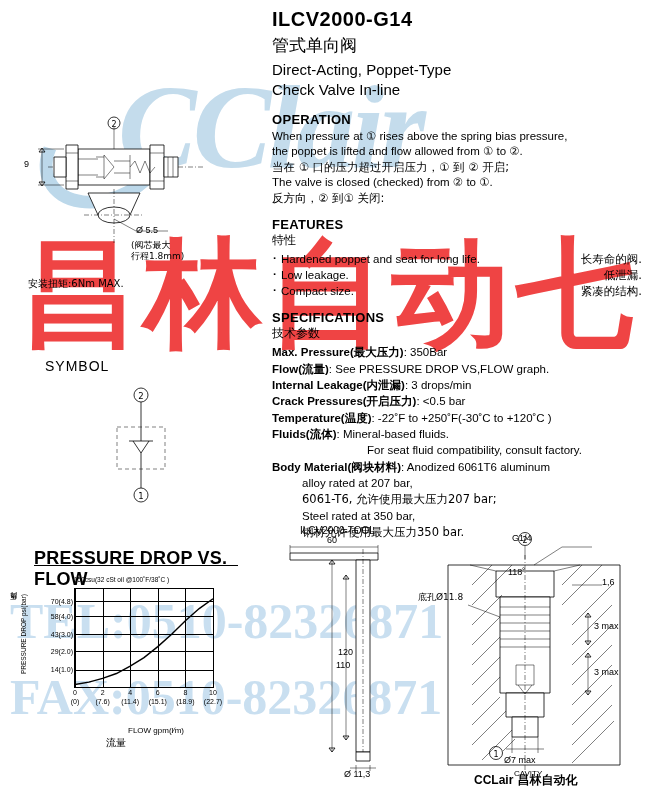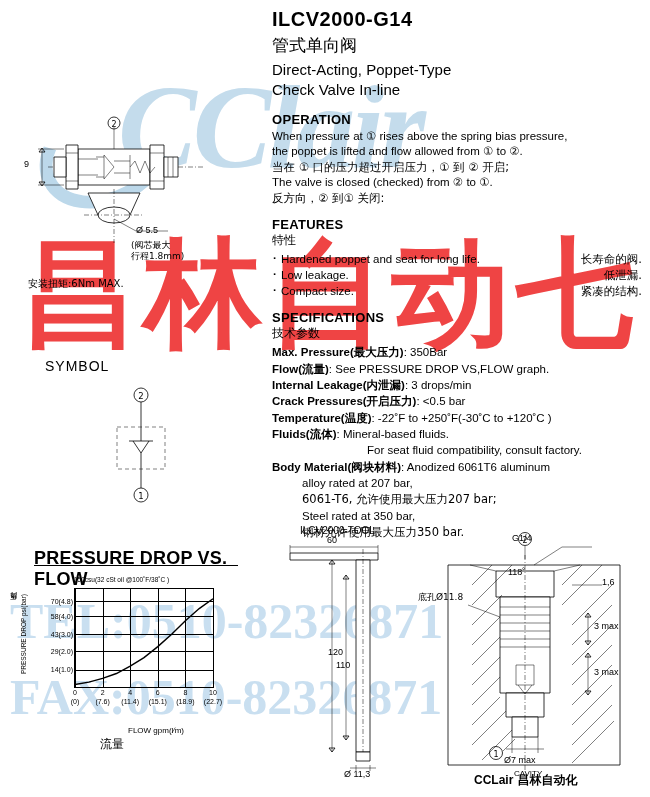--- a/index.html
+++ b/index.html
@@ -112,21 +112,21 @@
   .gl-v{position:absolute;top:0;bottom:0;width:0;border-left:1px solid #000;}
   .gl-h{position:absolute;left:0;right:0;height:0;border-top:1px solid #000;}
   .ytick{position:absolute;right:100%;margin-right:2px;font-size:7px;white-space:nowrap;}
   .xtick{position:absolute;top:100%;margin-top:2px;font-size:7px;transform:translateX(-50%);white-space:nowrap;}
   .xtick2{position:absolute;top:100%;margin-top:11px;font-size:7px;transform:translateX(-50%);white-space:nowrap;}
   .axis-y{
     position:absolute;left:6px;top:46px;width:12px;font-size:7px;line-height:1.05;
     text-align:center;
   }
   .axis-x{position:absolute;left:92px;top:178px;font-size:8px;padding-left:24px;}
-  .axis-x2{position:absolute;left:88px;top:188px;font-size:12px;font-family:"DejaVu Sans",sans-serif;}
+  .axis-x2{position:absolute;left:94px;top:188px;font-size:10px;font-family:"DejaVu Sans",sans-serif;}
   .visc{position:absolute;left:62px;top:28px;font-size:6.5px;white-space:nowrap;}
 
   
   .dwg-tool{position:absolute;left:272px;top:525px;width:360px;height:255px;}
   .footer{
     position:absolute;left:474px;top:772px;font-size:12px;font-weight:bold;
     font-family:"DejaVu Sans",sans-serif;
   }
   .footer .en{font-family:"Liberation Sans",sans-serif;}
 
@@ -416,21 +416,21 @@
       <path class="ln0" d="M313 166 l3 4 l3 -4 z"></path>
 
       <line class="lnThin" x1="240" y1="212" x2="240" y2="228"></line>
       <line class="lnThin" x1="266" y1="212" x2="266" y2="228"></line>
       <line class="lnThin" x1="234" y1="224" x2="272" y2="224"></line>
 
       <line class="lnThin" x1="228" y1="92" x2="196" y2="80"></line>
     </svg>
 
     <div class="lbl" style="left:55px;top:10px;">60</div>
-    <div class="lbl" style="left:56px;top:122px;">120</div>
+    <div class="lbl" style="left:66px;top:122px;">120</div>
     <div class="lbl" style="left:64px;top:128px;margin-top:7px;">110</div>
     <div class="lbl" style="left:72px;top:244px;">Ø 11,3</div>
 
     <div class="lbl" style="left:240px;top:8px;">G1/4</div>
     <div class="lbl-cn" style="left:146px;top:66px;">底孔Ø11.8</div>
     <div class="lbl" style="left:236px;top:42px;">118˚</div>
     <div class="lbl" style="left:330px;top:52px;">1,6</div>
     <div class="lbl" style="left:322px;top:96px;">3 max</div>
     <div class="lbl" style="left:322px;top:142px;">3 max</div>
     <div class="lbl" style="left:232px;top:230px;">Ø7 max</div>

